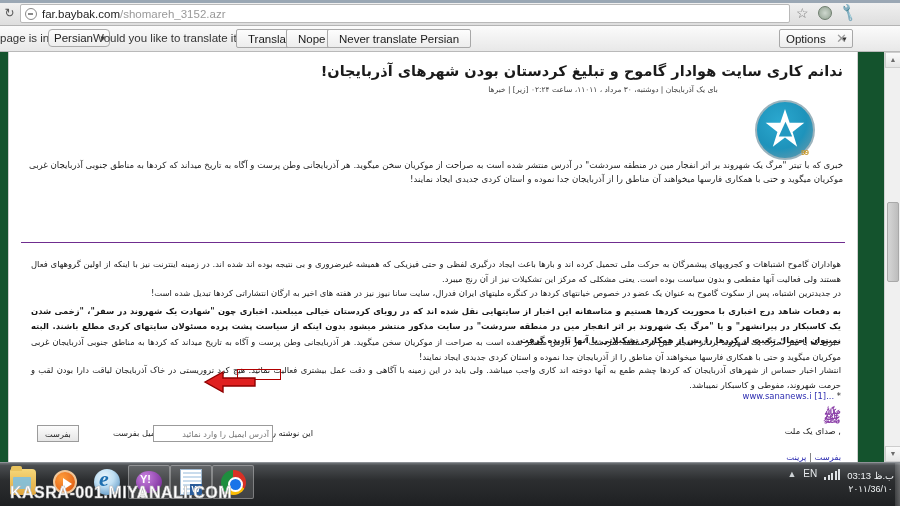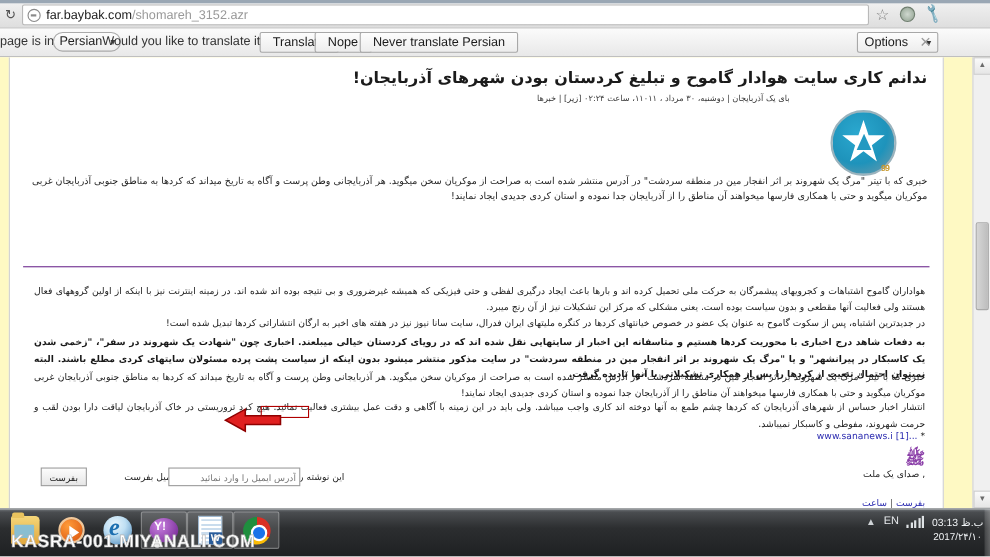--- a/index.html
+++ b/index.html
@@ -63,21 +63,21 @@
     background: linear-gradient(#fbfbfb, #e8e8e8);
     border-bottom: 1px solid #b9b9b9;
   }
   .infobar-text {
     position: absolute; left: 0px; top: 6px; font-size: 11.5px; color: #333;
     white-space: nowrap;
   }
   .lang-select {
     position: absolute; left: 48px; top: 3px; height: 18px;
     background: linear-gradient(#fdfdfd,#eeeeee);
-    border: 1px solid #aaa; border-radius: 9px;
+    border: 1px solid #aaa; border-radius: 4px;
     font-size: 11.5px; color: #222; padding: 0 16px 8px 5px;
     line-height: 17px; cursor: default;
   }
   .lang-select::after {
     content: "\25BE"; position: absolute; right: 4px; top: 0px;
     font-size: 9px; color: #444;
   }
   .infobar-q {
     position: absolute; left: 93px; top: 6px; font-size: 11.5px; color: #333;
     white-space: nowrap;
@@ -101,21 +101,21 @@
     font-size: 9px; color: #333;
   }
   .close-x {
     position: absolute; left: 836px; top: 5px; font-size: 13px; color: #9a9a9a;
     line-height: 15px; cursor: default;
   }
 
   
   .viewport {
     position: absolute; left: 0; top: 52px; width: 900px; height: 410px;
-    background: #fef9c3; overflow: hidden;
+    background: #14532d; overflow: hidden;
   }
   .page {
     position: absolute; left: 8px; top: 0px; width: 850px; height: 410px;
     background: #fff;
     border-left: 1px solid #cfcfcf; border-right: 1px solid #cfcfcf;
   }
 
   
   .vscroll {
     position: absolute; left: 884px; top: 52px; width: 16px; height: 410px;
@@ -438,21 +438,21 @@
 
       <div class="mail-row">
         <span class="mail-label">این نوشته را به صورت پی.دی.اف به آدرس ایمیل بفرست</span>
         <input class="mail-input" type="text" placeholder="آدرس ایمیل را وارد نمائید" style="">
         <span class="mail-btn">بفرست</span>
       </div>
 
       <div class="send-print">
         <a href="#">بفرست</a>
         <span class="sep">|</span>
-        <a href="#">ساعت</a>
+        <a href="#">پرینت</a>
       </div>
 
     </div>
   </div>
 
   <div class="vscroll">
     <div class="up">▲</div>
     <div class="thumb"></div>
     <div class="dn">▼</div>
   </div>
@@ -486,19 +486,19 @@
       <span class="tray-lang">EN</span>
       <span class="tray-bars">
         <i style="height:3px"></i>
           <i style="height:5px"></i>
           <i style="height:7px"></i>
           <i style="height:9px"></i>
           <i style="height:11px"></i>
       </span>
       <span class="tray-clock">
         <span class="t">03:13 ب.ظ</span><br>
-        <span class="d">2017/۲۴/۱۰</span>
+        <span class="d">۲۰۱۱/36/۱۰</span>
       </span>
     </div>
     <div class="tray-edge"></div>
   </div>
 
 </div>
 
 </body></html>

